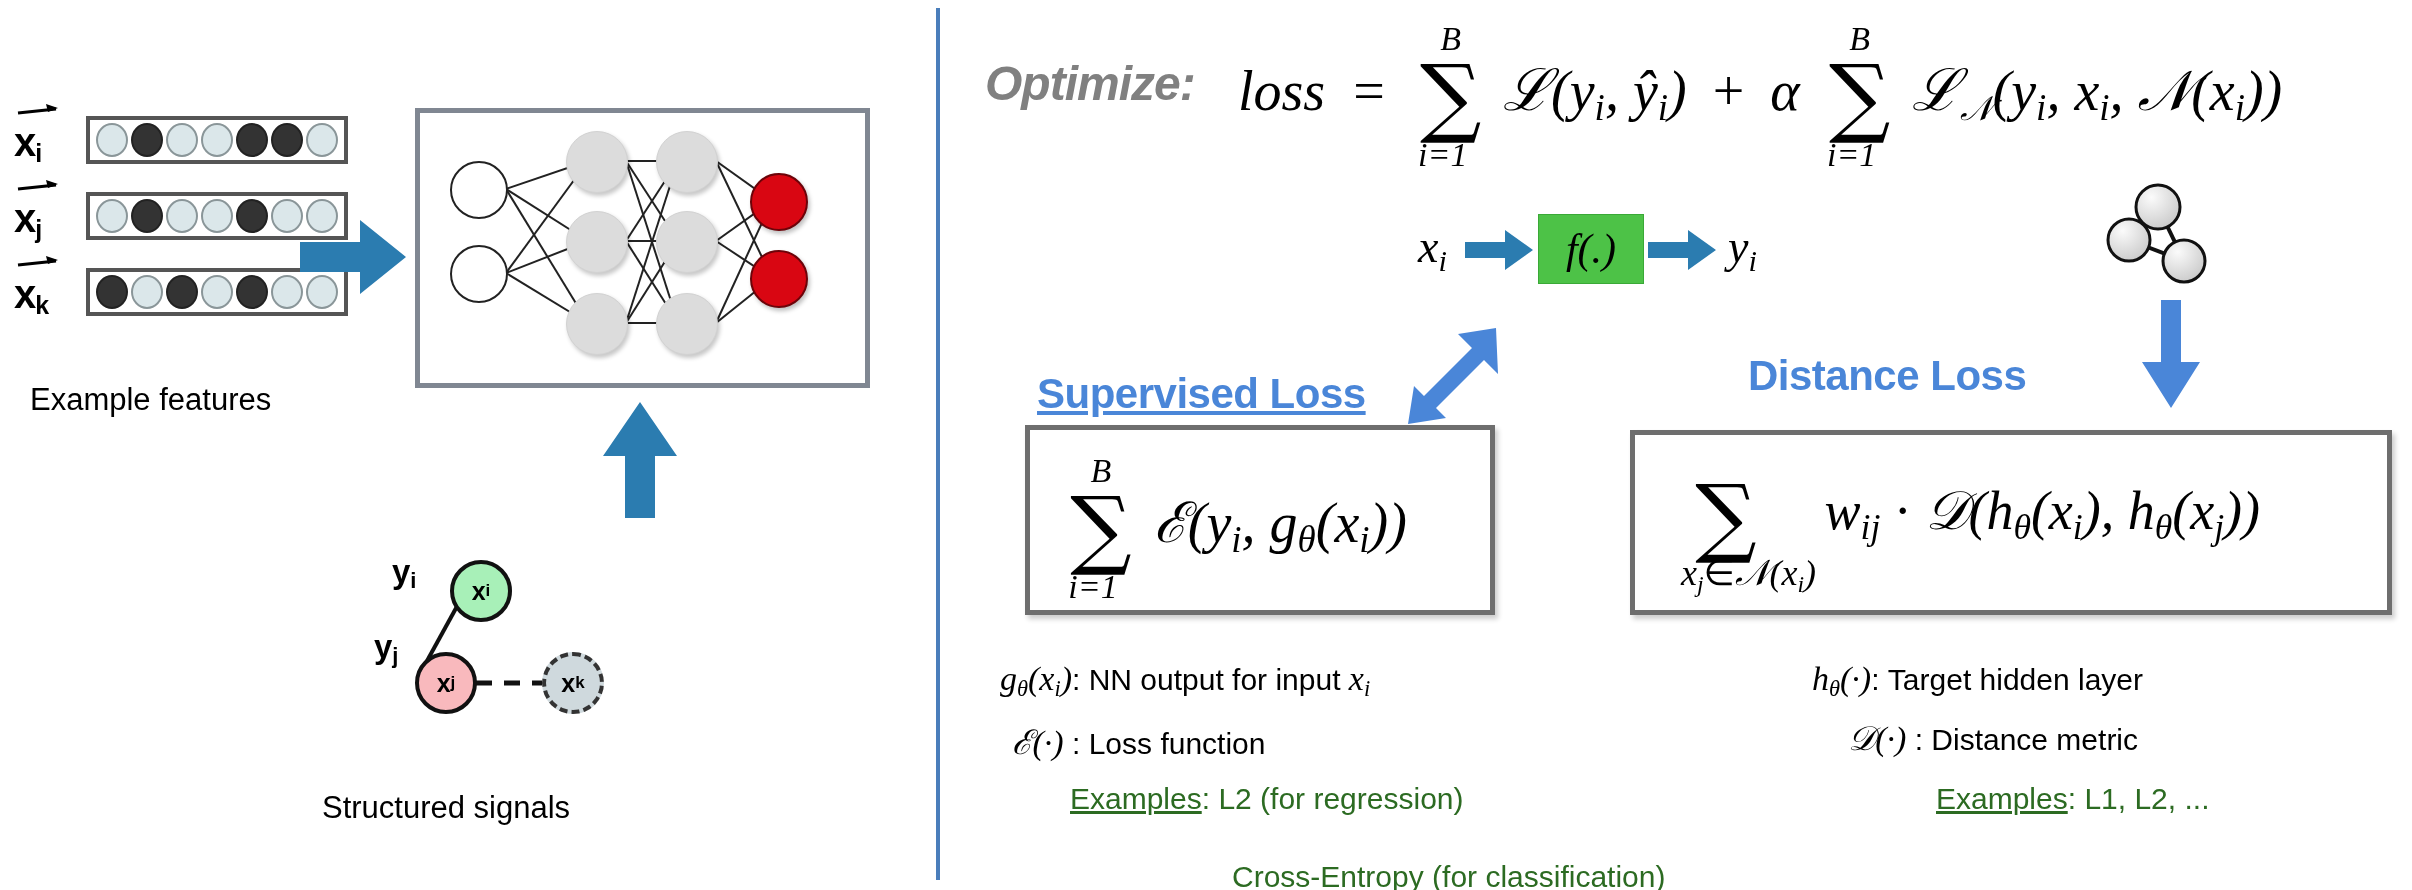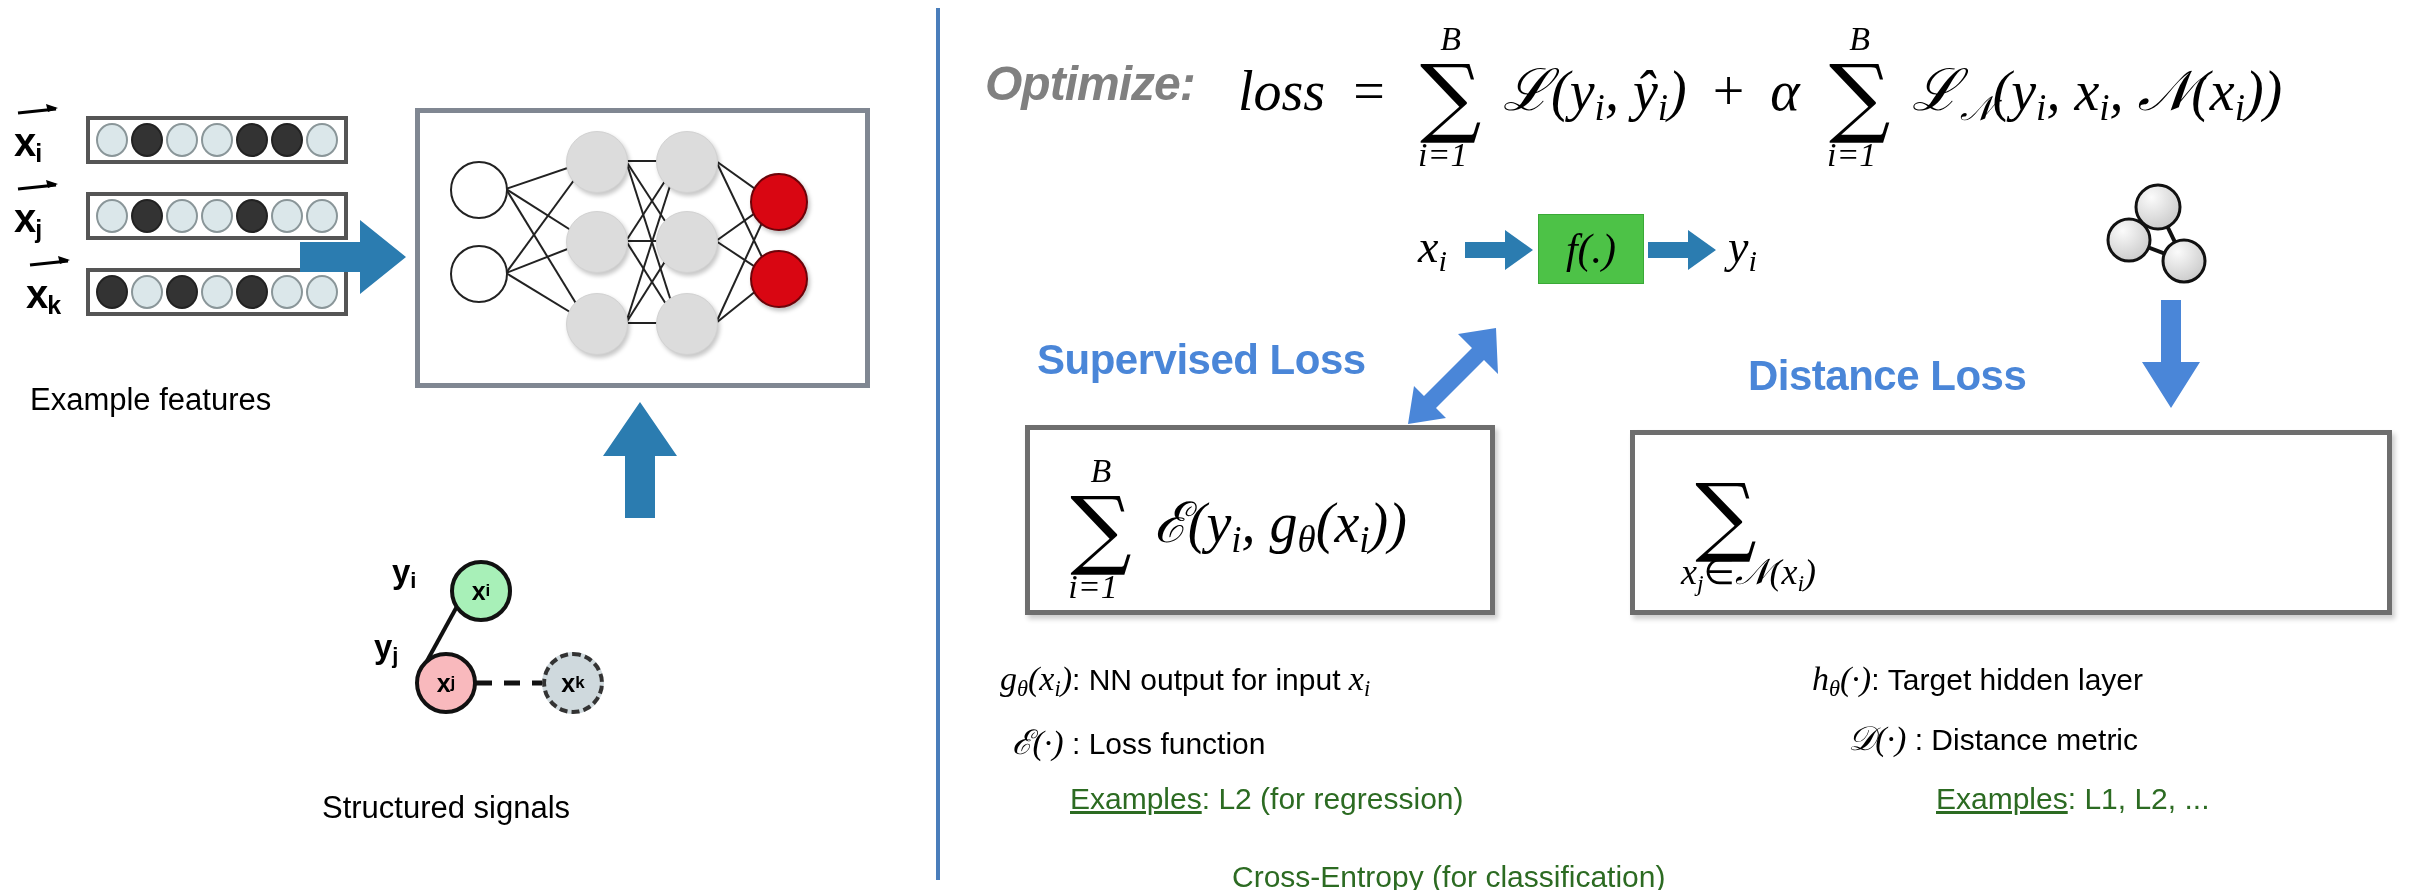--- a/index.html
+++ b/index.html
@@ -105,21 +105,21 @@
     <span class="cell on"></span>
     <span class="cell off"></span>
     <span class="cell off"></span>
     <span class="cell on"></span>
     <span class="cell off"></span>
     <span class="cell off"></span>
   </div>
 </div>
 
 <div class="abs" style="left:14px;top:262px;">
-  <div class="abs vec-label" style="left:0;top:10px;margin-left:12px;">
+  <div class="abs vec-label" style="left:0;top:10px;">
     <svg class="vec-arrow" viewBox="0 0 44 16">
       <path d="M2 11 L40 7" stroke="#000" stroke-width="3" fill="none"></path>
       <path d="M42 6 L30 2 L32 10 Z" fill="#000"></path>
     </svg>
     <span>x</span><span class="sub">k</span>
   </div>
   <div class="abs vecbox" style="left:72px;top:6px;width:262px;height:48px;">
     <span class="cell on"></span>
     <span class="cell off"></span>
     <span class="cell on"></span>
@@ -257,21 +257,21 @@
     </radialGradient>
   </defs>
   <line x1="29" y1="65" x2="58" y2="32" stroke="#111" stroke-width="4"></line>
   <line x1="58" y1="32" x2="84" y2="86" stroke="#111" stroke-width="4"></line>
   <line x1="29" y1="65" x2="84" y2="86" stroke="#111" stroke-width="4"></line>
   <circle cx="58" cy="32" r="22" fill="url(#gg)" stroke="#111" stroke-width="3"></circle>
   <circle cx="29" cy="65" r="21" fill="url(#gg)" stroke="#111" stroke-width="3"></circle>
   <circle cx="84" cy="86" r="21" fill="url(#gg)" stroke="#111" stroke-width="3"></circle>
 </svg>
 
-<div class="loss-head" style="left:1037px;top:336px;">Supervised Loss</div>
+<div class="loss-head" style="left:1037px;top:370px;text-decoration:underline;">Supervised Loss</div>
 <svg class="abs arrowblue" style="left:1400px;top:320px;" width="110" height="110" viewBox="0 0 110 110">
   <path d="M96 8 L58 14 L72 28 L24 76 L14 66 L8 104 L46 98 L36 88 L84 40 L98 54 Z" fill="#4a86d8"></path>
 </svg>
 
 <div class="loss-head" style="left:1748px;top:352px;">Distance Loss</div>
 <svg class="abs arrowblue" style="left:2140px;top:300px;" width="62" height="110" viewBox="0 0 62 110">
   <path d="M21 0 L41 0 L41 62 L60 62 L31 108 L2 62 L21 62 Z" fill="#4a86d8"></path>
 </svg>
 
 <div class="formula-box" style="left:1025px;top:425px;width:470px;height:190px;">
@@ -286,20 +286,21 @@
 </div>
 
 <div class="formula-box" style="left:1630px;top:430px;width:762px;height:185px;">
   <div class="eq" style="position:absolute;left:46px;top:44px;font-size:54px;">
     <span class="sigma" style="width:90px;">
       <span class="big">∑</span>
       <span class="lim-bot" style="bottom:-44px;font-size:36px;">
         <span class="math">x</span><span class="sub math">j</span><span class="up">∈</span><span class="cal" style="font-style:italic;">𝒩</span><span class="math">(x</span><span class="sub math">i</span><span class="math">)</span>
       </span>
     </span>
+    <span class="math" style="margin-left:40px;">w<span class="sub math">ij</span> <span class="up">·</span> <span class="cal" style="font-style:italic;">𝒟</span>(h<span class="sub math">θ</span>(x<span class="sub math">i</span>), h<span class="sub math">θ</span>(x<span class="sub math">j</span>))</span>
   </div>
 </div>
 
 <div class="legend" style="left:1000px;top:660px;">
   <span class="mi" style="font-size:34px;text-align:right;">g<span class="sub">θ</span>(x<span class="sub">i</span>)</span><span>: </span><span>NN output for input </span><span class="mi" style="font-size:34px;">x<span class="sub">i</span></span>
 </div>
 <div class="legend" style="left:1012px;top:718px;">
   <span class="cal" style="font-size:34px;">ℰ</span><span class="mi" style="font-size:34px;">(·)</span><span> : </span><span>Loss function</span>
 </div>
 <div class="legend" style="left:1070px;top:782px;">

